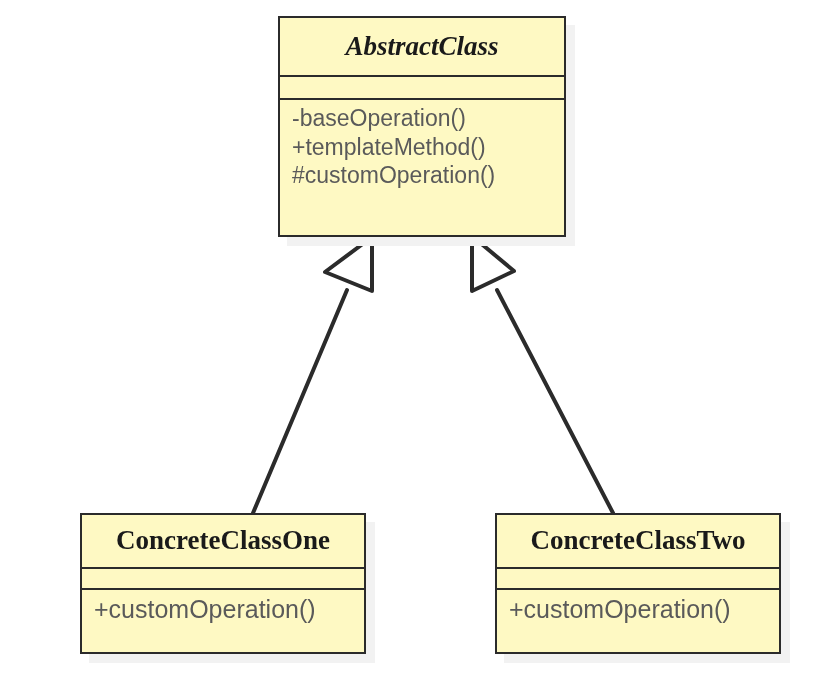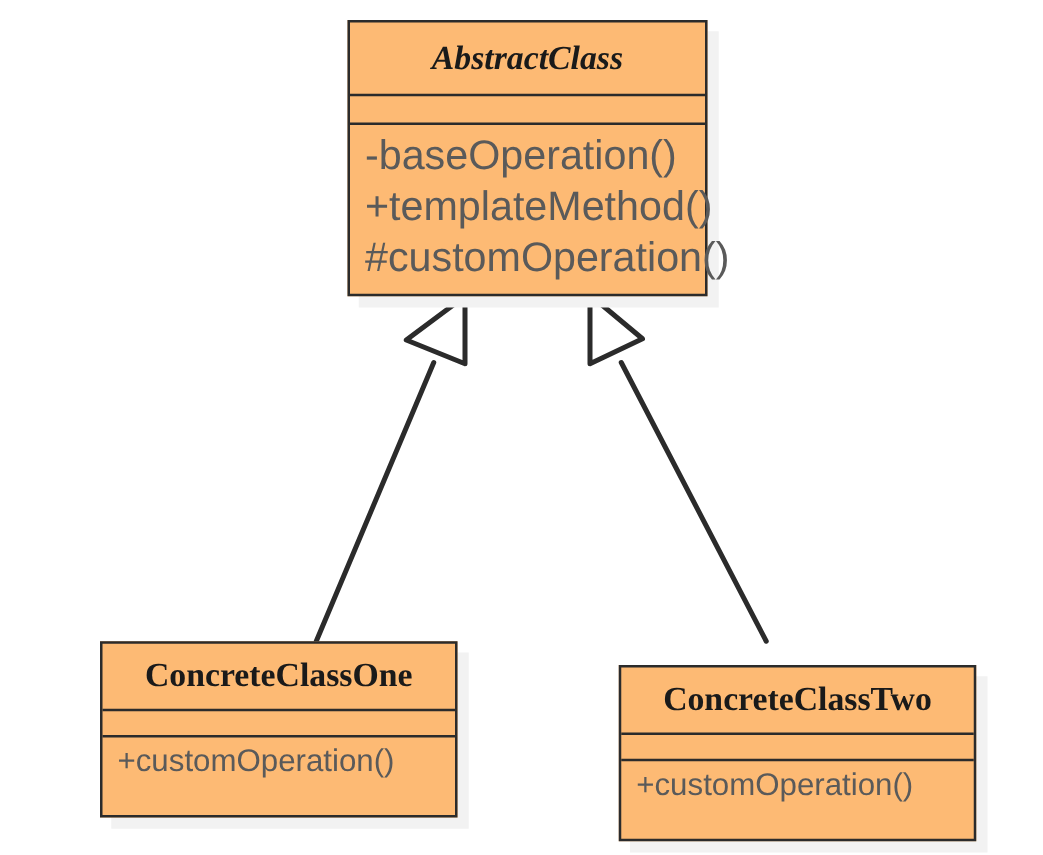--- a/index.html
+++ b/index.html
@@ -18,21 +18,21 @@
   #connector-layer {
     position: absolute;
     left: 0;
     top: 0;
     width: 834px;
     height: 684px;
   }
   .uml-class {
     position: absolute;
     box-sizing: border-box;
-    background: #fdba74;
+    background: #fef9c3;
     border: 2px solid #2b2b2b;
     box-shadow: 9px 9px 0 0 #f2f2f2;
     z-index: 2;
   }
   .class-name-compartment {
     box-sizing: border-box;
     width: 100%;
     border-bottom: 2px solid #2b2b2b;
     display: flex;
     align-items: center;
@@ -70,36 +70,35 @@
   
   #class-abstract {
     left: 278px;
     top: 16px;
     width: 288px;
     height: 221px;
   }
   #class-abstract .class-name-compartment { height: 59px; }
   #class-abstract .class-name { font-size: 27px; }
   #class-abstract .attributes-compartment { height: 23px; }
-  #class-abstract .operation-row { font-size: 33px; }
+  #class-abstract .operation-row { font-size: 23px; }
 
   
   #class-concrete-one {
     left: 80px;
     top: 513px;
     width: 286px;
     height: 141px;
   }
   
   #class-concrete-two {
     left: 495px;
     top: 513px;
     width: 286px;
     height: 141px;
-    margin-top: 19px;
   }
   #class-concrete-one .class-name-compartment,
   #class-concrete-two .class-name-compartment { height: 54px; }
   #class-concrete-one .class-name,
   #class-concrete-two .class-name { font-size: 27px; }
   #class-concrete-one .attributes-compartment,
   #class-concrete-two .attributes-compartment { height: 21px; }
   #class-concrete-one .operation-row,
   #class-concrete-two .operation-row { font-size: 25px; }
 </style>

